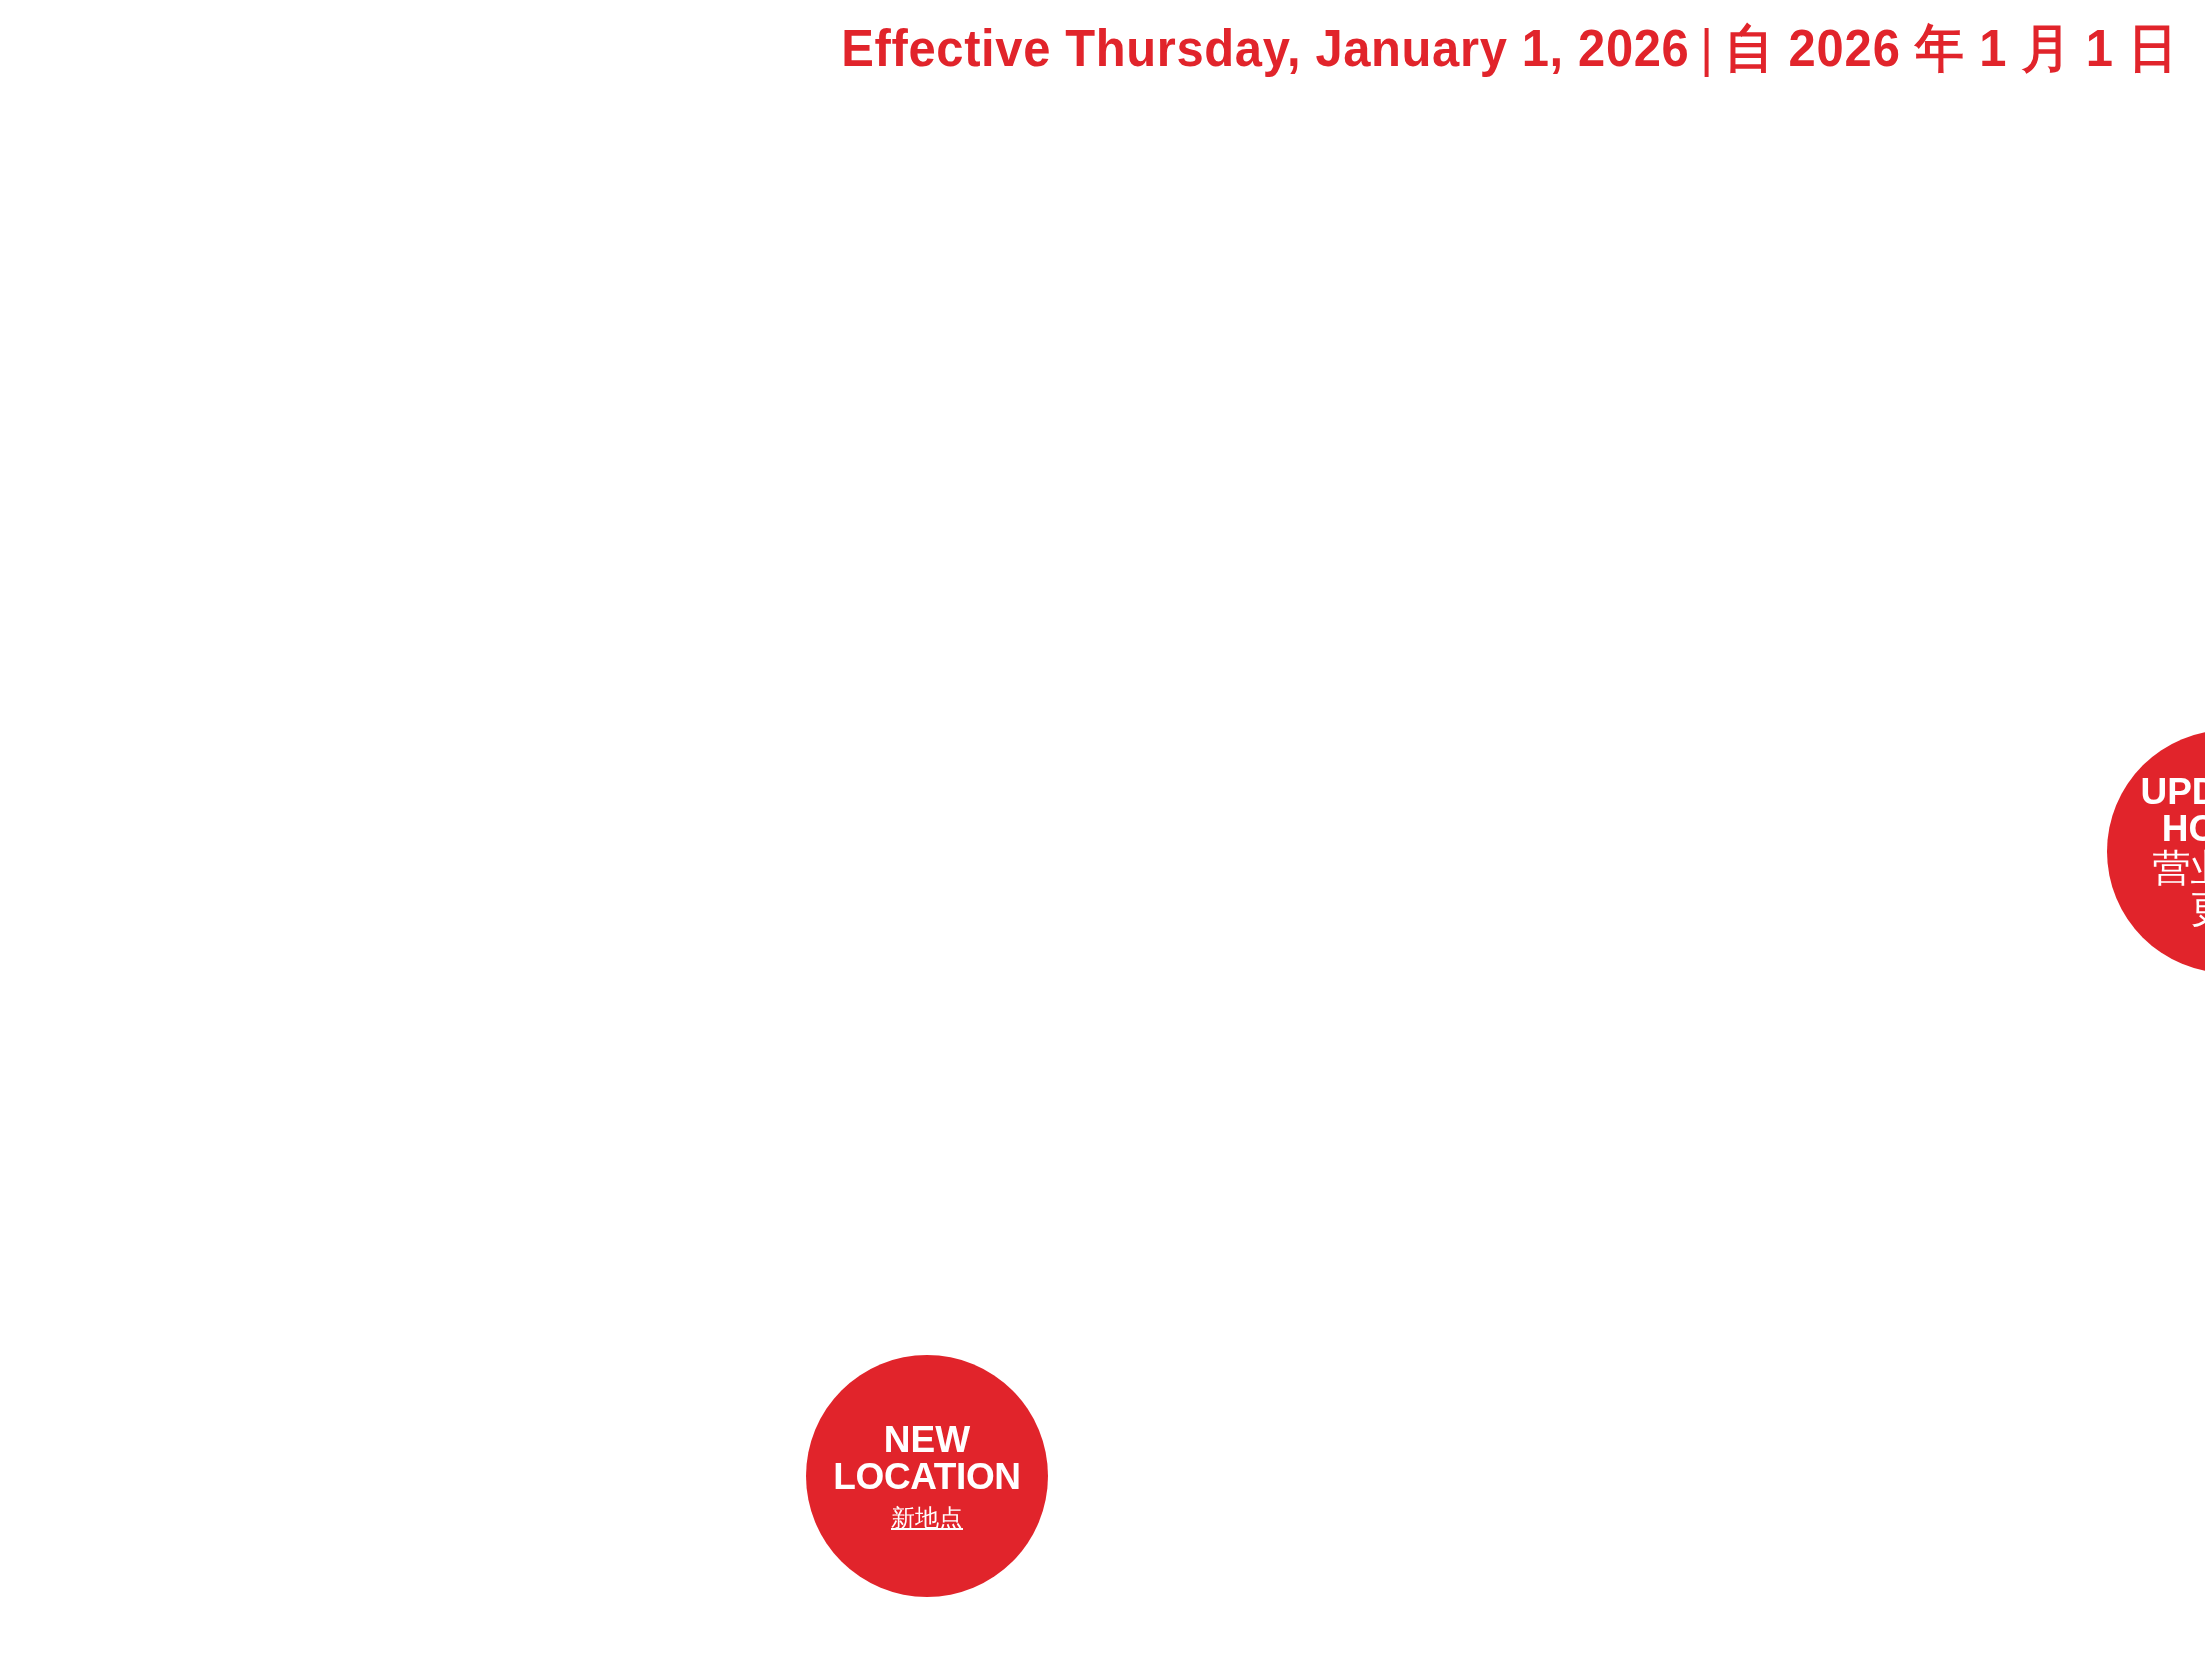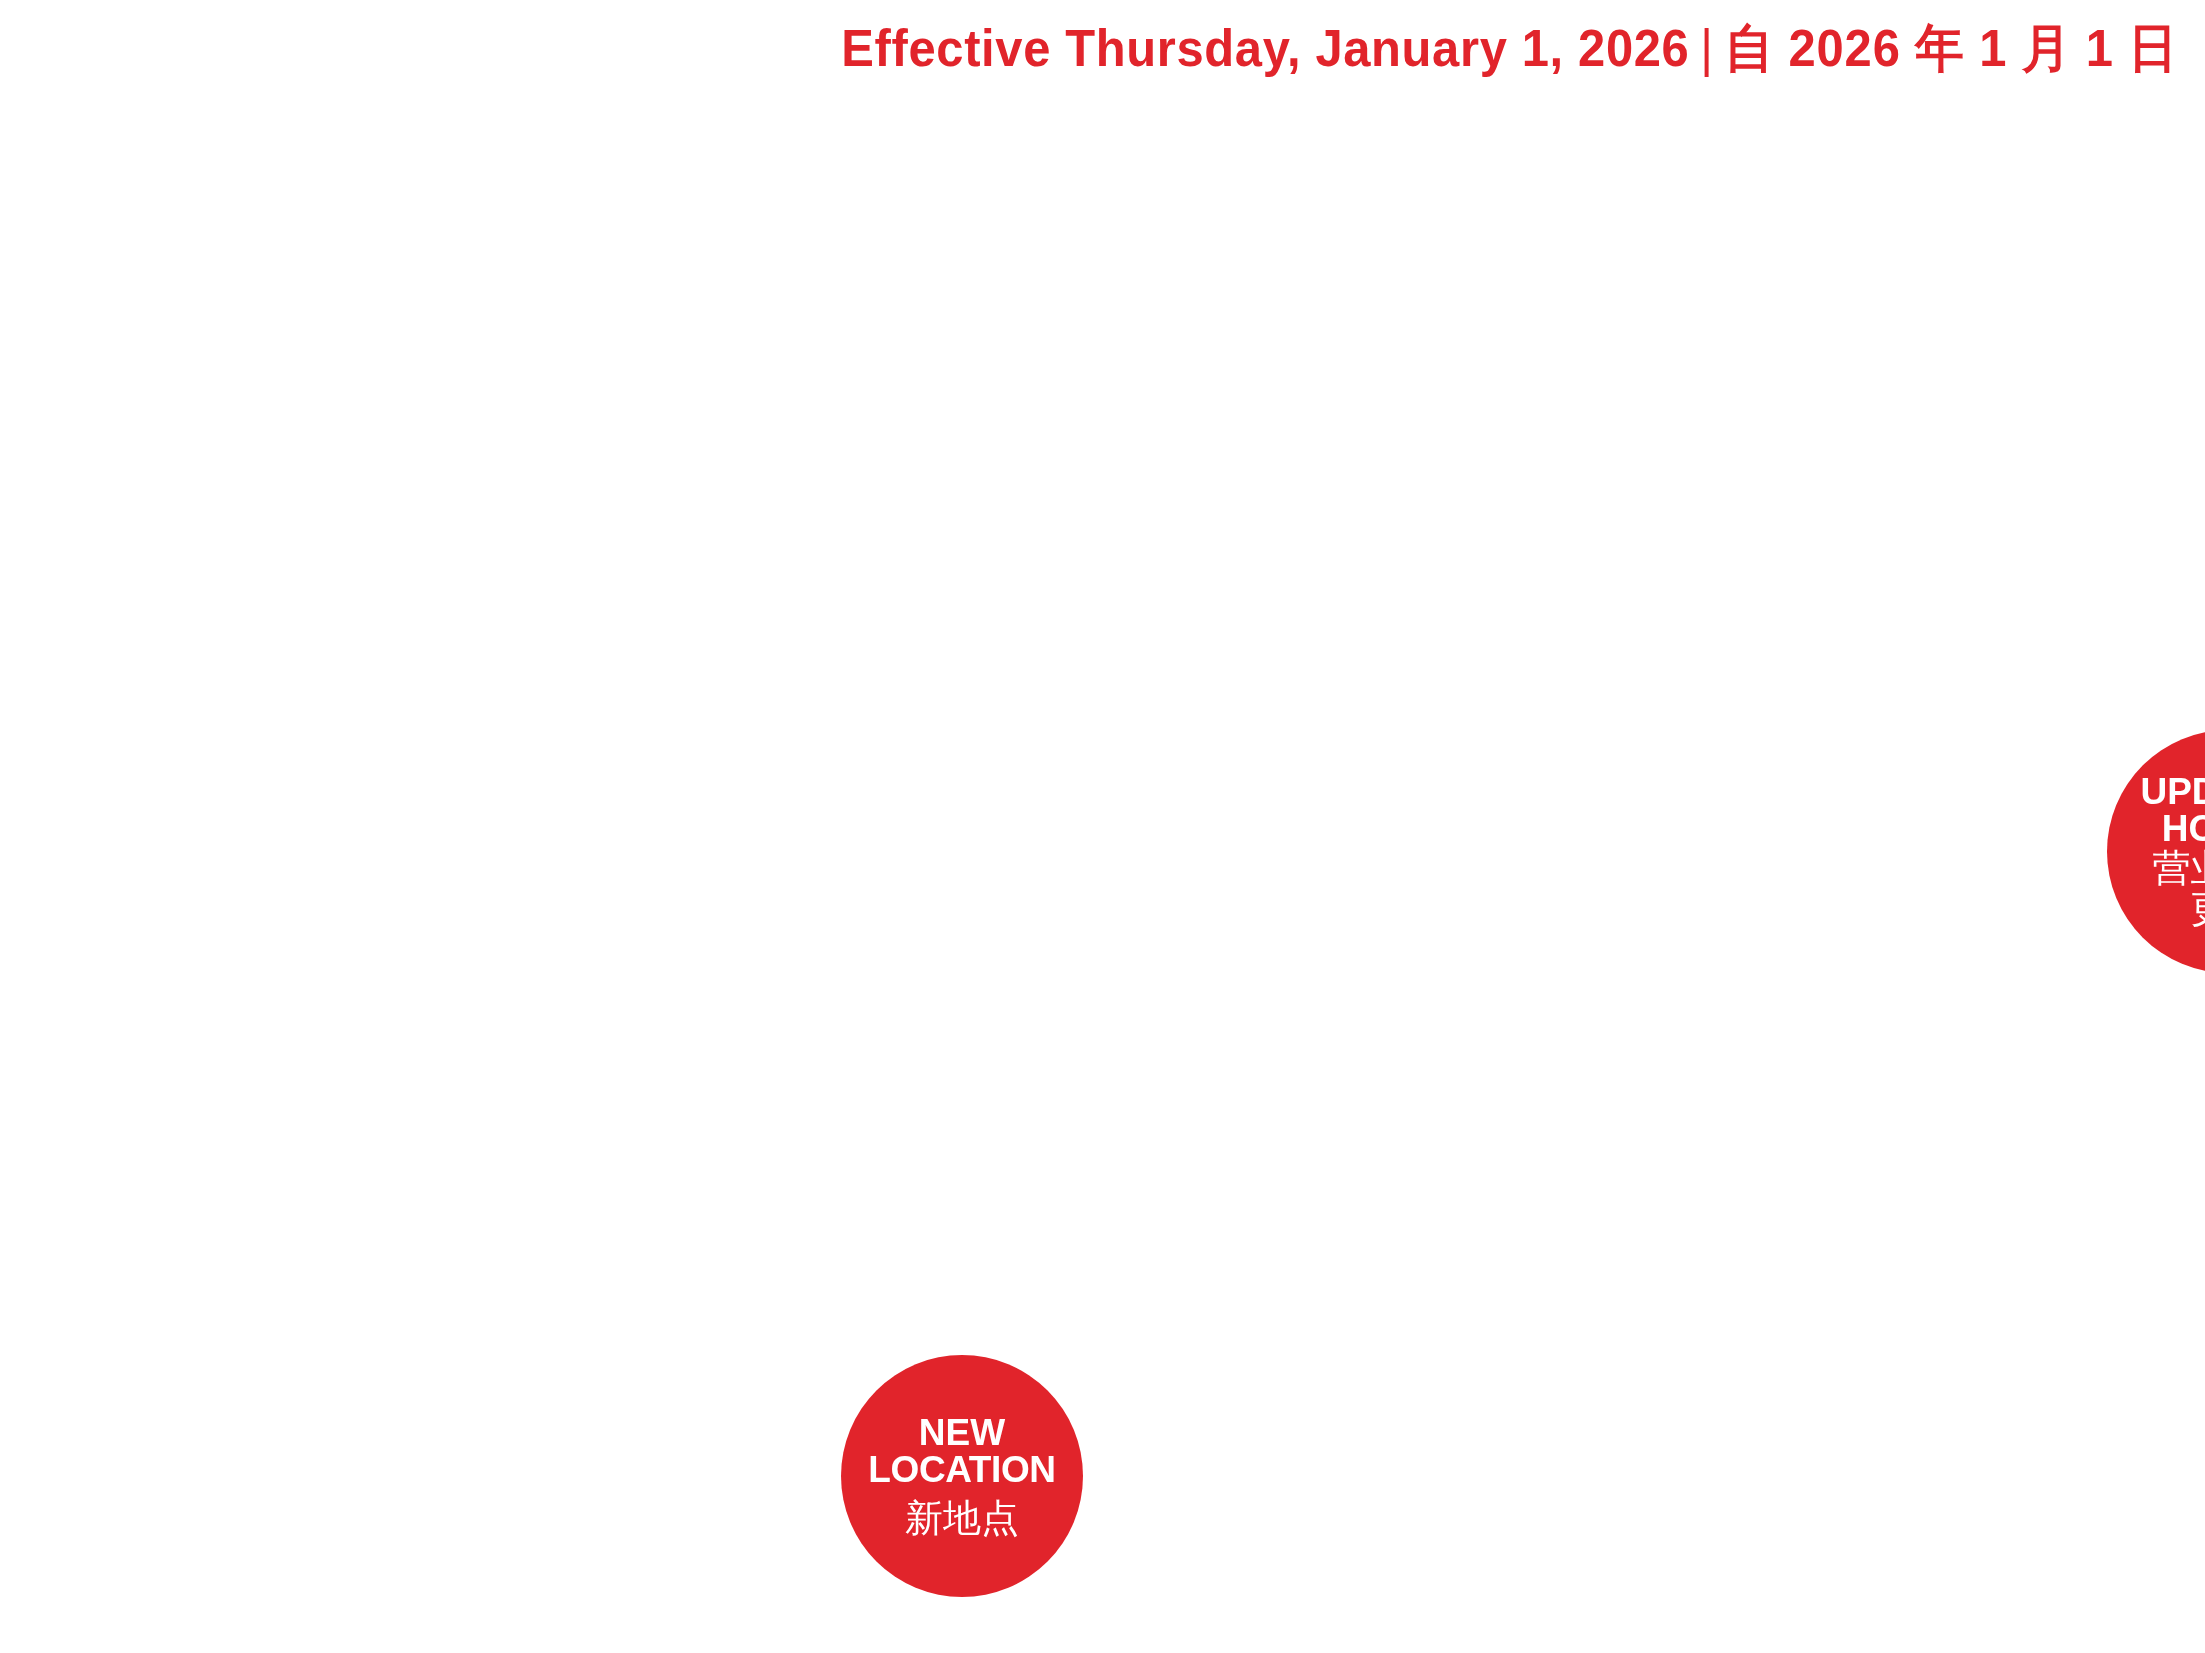--- a/index.html
+++ b/index.html
@@ -80,27 +80,27 @@
     left: 2107px;
     top: 730px;
     width: 243px;
     height: 243px;
   }
   #badge-updated-hours .b-en { font-size: 37px; }
   #badge-updated-hours .b-cn { font-size: 38px; margin-top: 1.8px; }
 
   
   #badge-new-location {
-    left: 841px;
+    left: 806px;
     top: 1355px;
     width: 242px;
     height: 242px;
   }
   #badge-new-location .b-en { font-size: 37px; }
-  #badge-new-location .b-cn { font-size: 38px; margin-top: 11px; }
+  #badge-new-location .b-cn { font-size: 24px; margin-top: 11px; text-decoration: underline; }
   #badge-new-location .b-en.wide { letter-spacing: -0.4px; }
 </style>
 </head>
 <body>
 
 <div id="page">
 
   <div class="effective-banner">
     <span class="eff-text"><span>Effective Thursday, January 1, 2026</span><span class="eff-sep">|</span><span class="eff-cn">自 2026 年 1 月 1 日（星期四）起生效</span></span>
   </div>

